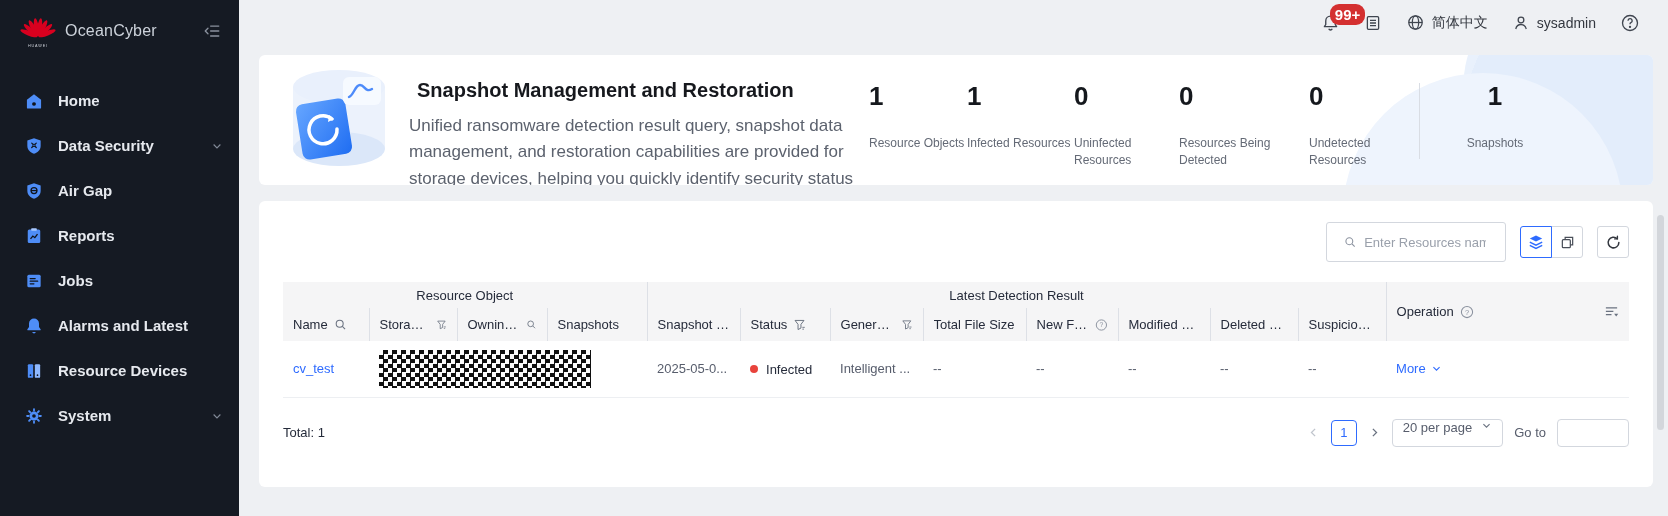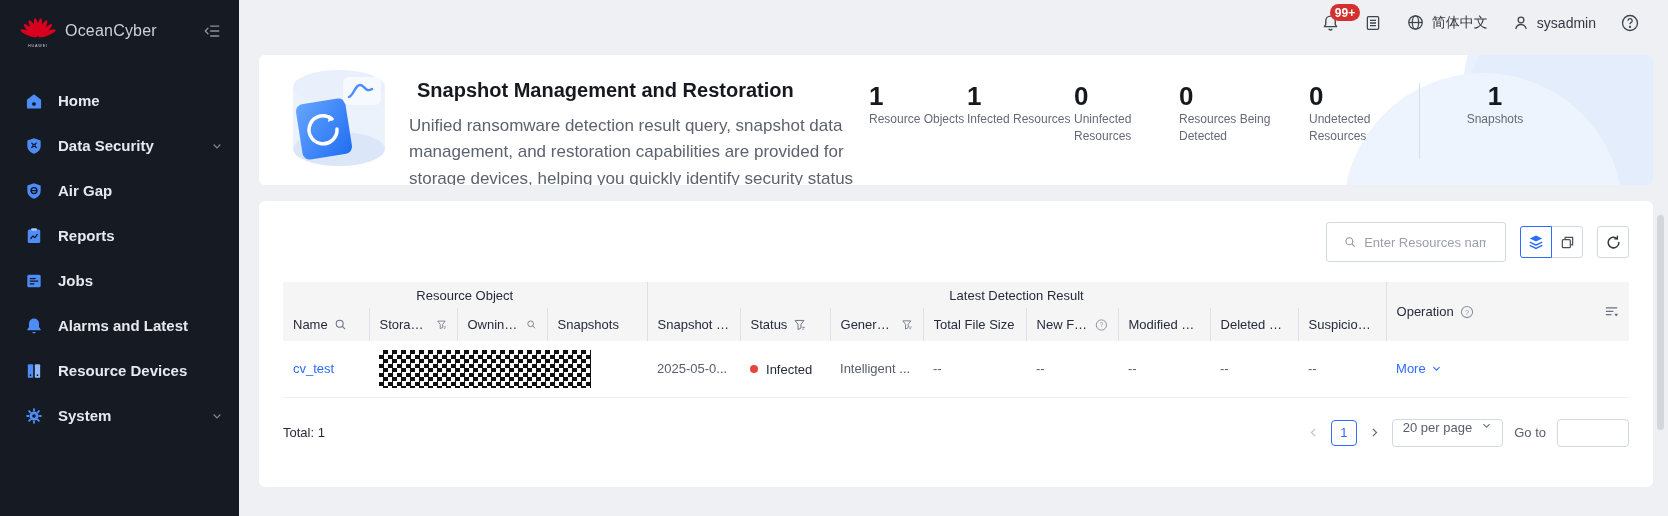--- a/index.html
+++ b/index.html
@@ -18,38 +18,38 @@
   .nav-item.active{background:#0a0d14;color:#2e6bff;}
   .nav-icon{width:20px;height:20px;margin-right:14px;display:flex;align-items:center;flex-shrink:0;}
   .nav-label{white-space:nowrap;overflow:hidden;text-overflow:ellipsis;}
   .chev{margin-left:auto;display:flex;}
 
   
   .main{flex:1;display:flex;flex-direction:column;position:relative;min-width:0;}
   .topbar{height:45px;display:flex;align-items:center;justify-content:flex-end;gap:24px;padding-right:28px;}
   .tb-item{display:flex;align-items:center;gap:7px;color:#33373f;font-size:14px;cursor:pointer;}
   .bell-wrap{position:relative;display:flex;}
-  .badge{position:absolute;top:-9px;left:9px;background:#d43030;color:#fff;font-size:12px;
+  .badge{position:absolute;top:-9px;left:9px;background:#d43030;color:#fff;font-size:15px;
          font-weight:700;padding:1.5px 5px;border-radius:9px;line-height:1.2;}
 
   
   .banner{position:relative;margin:10px 15px 0 20px;height:130px;background:#fff;border-radius:6px;
           overflow:hidden;display:flex;}
   .deco-tri{position:absolute;right:0;top:0;height:100%;width:420px;
             background:linear-gradient(112deg,rgba(227,237,251,0) 52%,#e3edfb 52%);}
   .deco-c1{position:absolute;right:-60px;top:-90px;width:250px;height:250px;border-radius:50%;background:#e9f1fc;}
   .deco-c2{position:absolute;right:30px;top:18px;width:280px;height:280px;border-radius:50%;background:#eef4fd;}
   .banner-art{width:150px;position:relative;flex-shrink:0;}
   .banner-body{width:460px;padding-top:24px;flex-shrink:0;position:relative;z-index:1;}
   .banner-title{margin:0 8px 11px;font-size:20px;font-weight:700;color:#16181d;}
   .banner-desc{margin:0;font-size:17px;color:#5c626e;line-height:1.55;width:445px;}
   .stats{display:flex;align-items:flex-start;padding-top:28px;position:relative;z-index:1;}
   .stat{flex-shrink:0;}
   .stat .num{font-size:26px;font-weight:700;color:#15181d;line-height:1;}
-  .stat .lbl{margin-top:2px;font-size:12px;color:#646a76;line-height:1.45;}
+  .stat .lbl{margin-top:26px;font-size:12px;color:#646a76;line-height:1.45;}
   .stat.s1{width:98px}.stat.s2{width:107px}.stat.s3{width:105px}.stat.s4{width:130px}.stat.s5{width:86px}
   .stat-divider{width:1px;height:76px;background:#d9dde4;margin:0 0 0 24px;flex-shrink:0;}
   .stat.snap{width:150px;text-align:center;}
 
   
   .card{margin:16px 15px 0 20px;background:#fff;border-radius:6px;padding:21px 24px 0;height:286px;position:relative;}
   .toolbar{display:flex;justify-content:flex-end;align-items:center;gap:14px;}
   .search{display:flex;align-items:center;height:40px;width:180px;border:1px solid #d3d7de;border-radius:3px;
           padding:0 17px;gap:6px;background:#fff;}
   .search input{border:none;outline:none;font-size:13px;color:#252b3a;width:100%;font-family:"Liberation Sans",sans-serif;}

